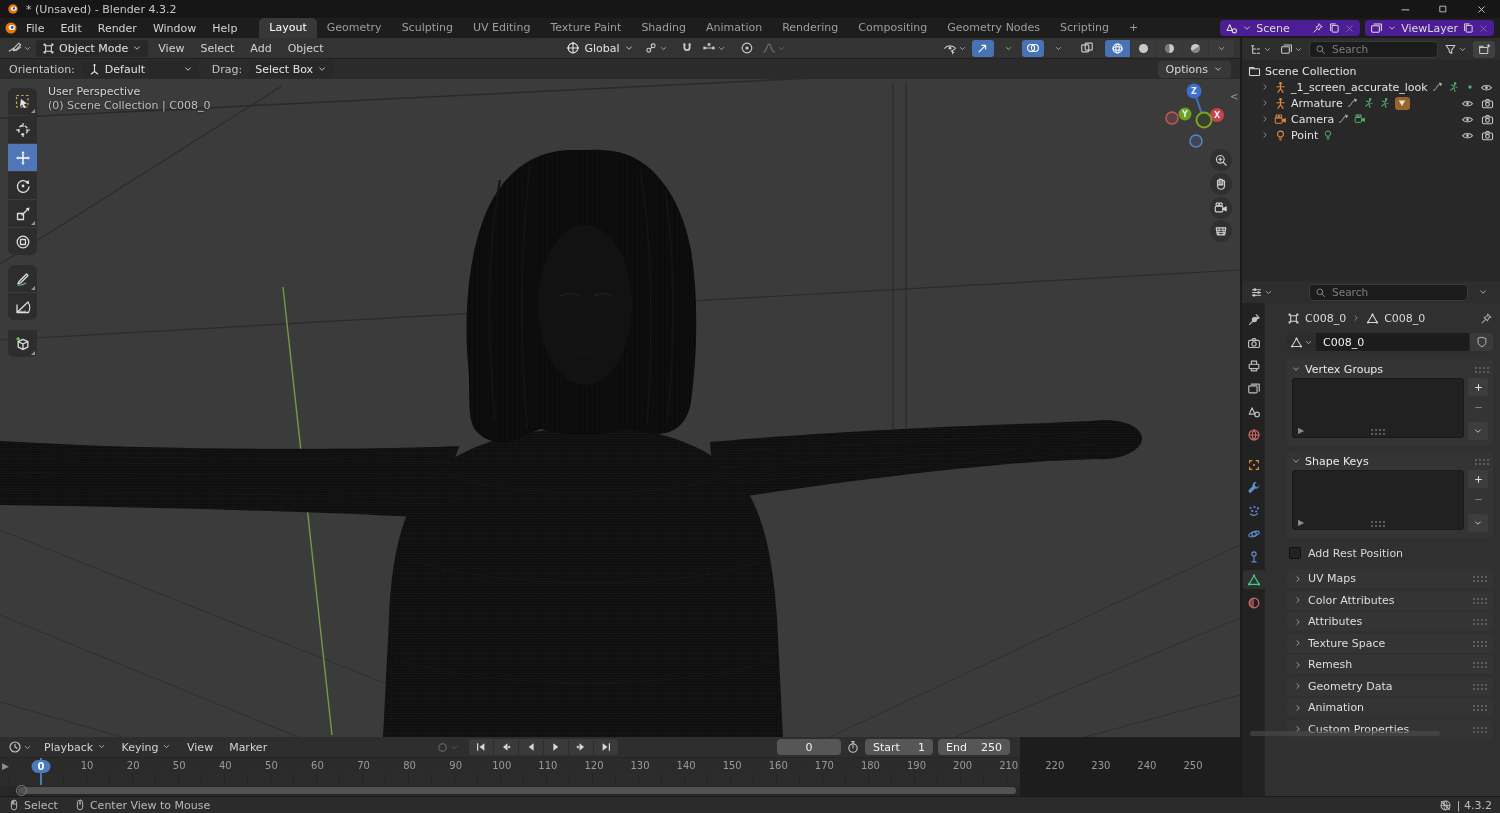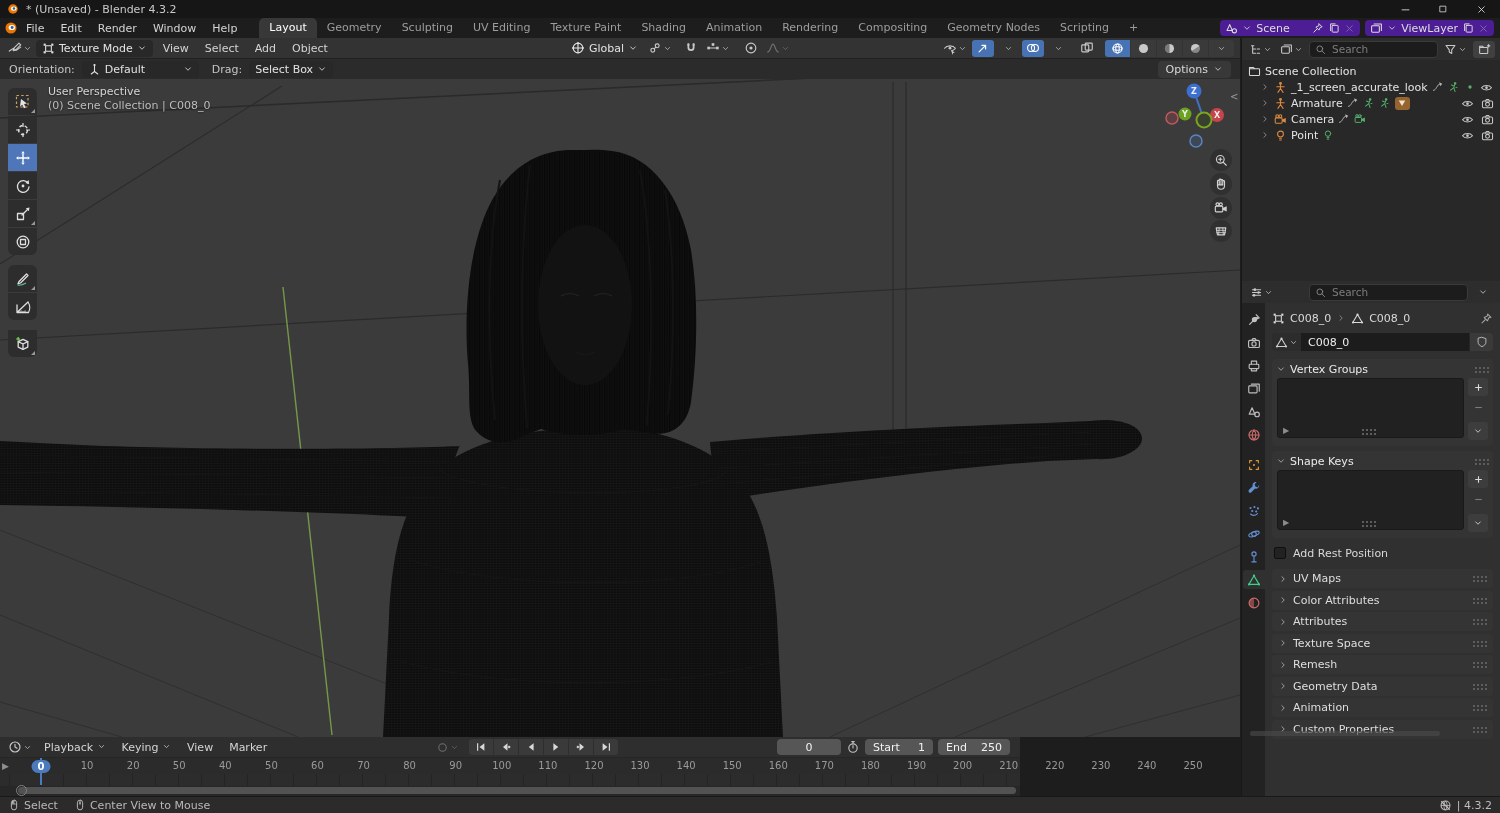--- a/index.html
+++ b/index.html
@@ -96,21 +96,21 @@
   .trow{height:16px;display:flex;align-items:center;gap:4px;padding:0 6px;color:#e3e3e3}
   .trow.child{padding-left:18px}
   .rowicons{margin-left:auto;display:flex;gap:7px;color:#c6c6c6}
   .modbadge{background:#96642e;border-radius:3px;width:15px;height:13px;display:inline-flex;align-items:center;justify-content:center;color:#f2e2cf}
   .props{position:absolute;top:243px;left:0;right:0;bottom:0;background:#303030}
   .props-header{height:22px;background:#2d2d2d;display:flex;align-items:center;gap:4px;padding:0 6px}
   .tabcol{position:absolute;left:0;top:22px;bottom:0;width:23px;background:#222;display:flex;flex-direction:column;align-items:center;padding-top:7px;gap:4px}
   .ptab{width:22px;height:19px;display:flex;align-items:center;justify-content:center;border-radius:3px 0 0 3px}
   .ptab.gap{margin-top:7px}
   .ptab.active{background:#303030}
-  .props-content{position:absolute;left:23px;right:0;top:22px;bottom:0;padding:5px 7px 0 7px;box-sizing:border-box;overflow:hidden}
+  .props-content{position:absolute;left:23px;right:0;top:22px;bottom:0;padding:5px 7px 0 22px;box-sizing:border-box;overflow:hidden}
   .breadcrumb{display:flex;align-items:center;gap:5px;height:20px;color:#dadada}
   .breadcrumb .pin{margin-left:auto;color:#a8a8a8}
   .namefield{display:flex;height:18px;margin:5px 0 8px 0}
   .nf-icon{background:#2c2c2c;border-radius:4px 0 0 4px;display:flex;align-items:center;gap:1px;padding:0 3px;color:#cfcfcf}
   .nf-input{flex:1;background:#1c1c1c;display:flex;align-items:center;padding:0 7px;color:#f0f0f0}
   .nf-shield{width:23px;background:#3a3a3a;border-radius:0 4px 4px 0;display:flex;align-items:center;justify-content:center;color:#b9b9b9;border-left:1px solid #262626}
   .panel{background:#343434;border-radius:4px;margin-bottom:5px;padding:1px 4px 6px 4px}
   .panel-h{display:flex;align-items:center;gap:4px;height:18px;color:#eaeaea}
   .grip{width:15px;height:7px;background-image:radial-gradient(#5d5d5d 1px,transparent 1.1px);background-size:4px 4px;margin-left:auto}
   .panel-body{display:flex;gap:4px;padding:0 1px}
@@ -280,21 +280,21 @@
     <div class="dropdown">
       <span class="icw">
           <svg width="13" height="13" viewBox="0 0 16 16">
             <rect x="4.5" y="4.5" width="7" height="7" fill="none" stroke="currentColor" stroke-width="1.3" stroke-linecap="round" stroke-linejoin="round"></rect>
             <rect x="2" y="2" width="2.6" height="2.6" fill="currentColor"></rect>
             <rect x="11.4" y="2" width="2.6" height="2.6" fill="currentColor"></rect>
             <rect x="2" y="11.4" width="2.6" height="2.6" fill="currentColor"></rect>
             <rect x="11.4" y="11.4" width="2.6" height="2.6" fill="currentColor"></rect>
           </svg>
         </span>
-      <span>Texture Mode</span>
+      <span>Object Mode</span>
       <span class="icw">
           <svg width="10" height="10" viewBox="0 0 16 16">
             <path d="M4.3 6.2l3.7 3.8 3.7-3.8" fill="none" stroke="currentColor" stroke-width="1.3" stroke-linecap="round" stroke-linejoin="round"></path>
           </svg>
         </span>
     </div>
     <div class="menus" id="vp-menus">
         <span class="menu-item">View</span>
         <span class="menu-item">Select</span>
         <span class="menu-item">Add</span>

